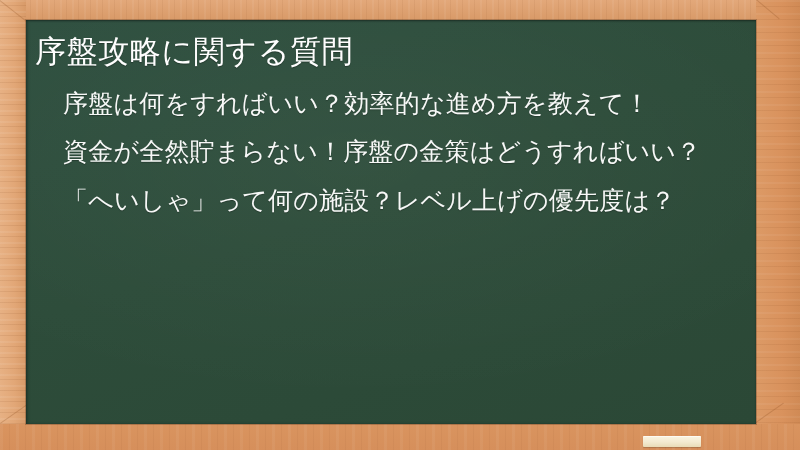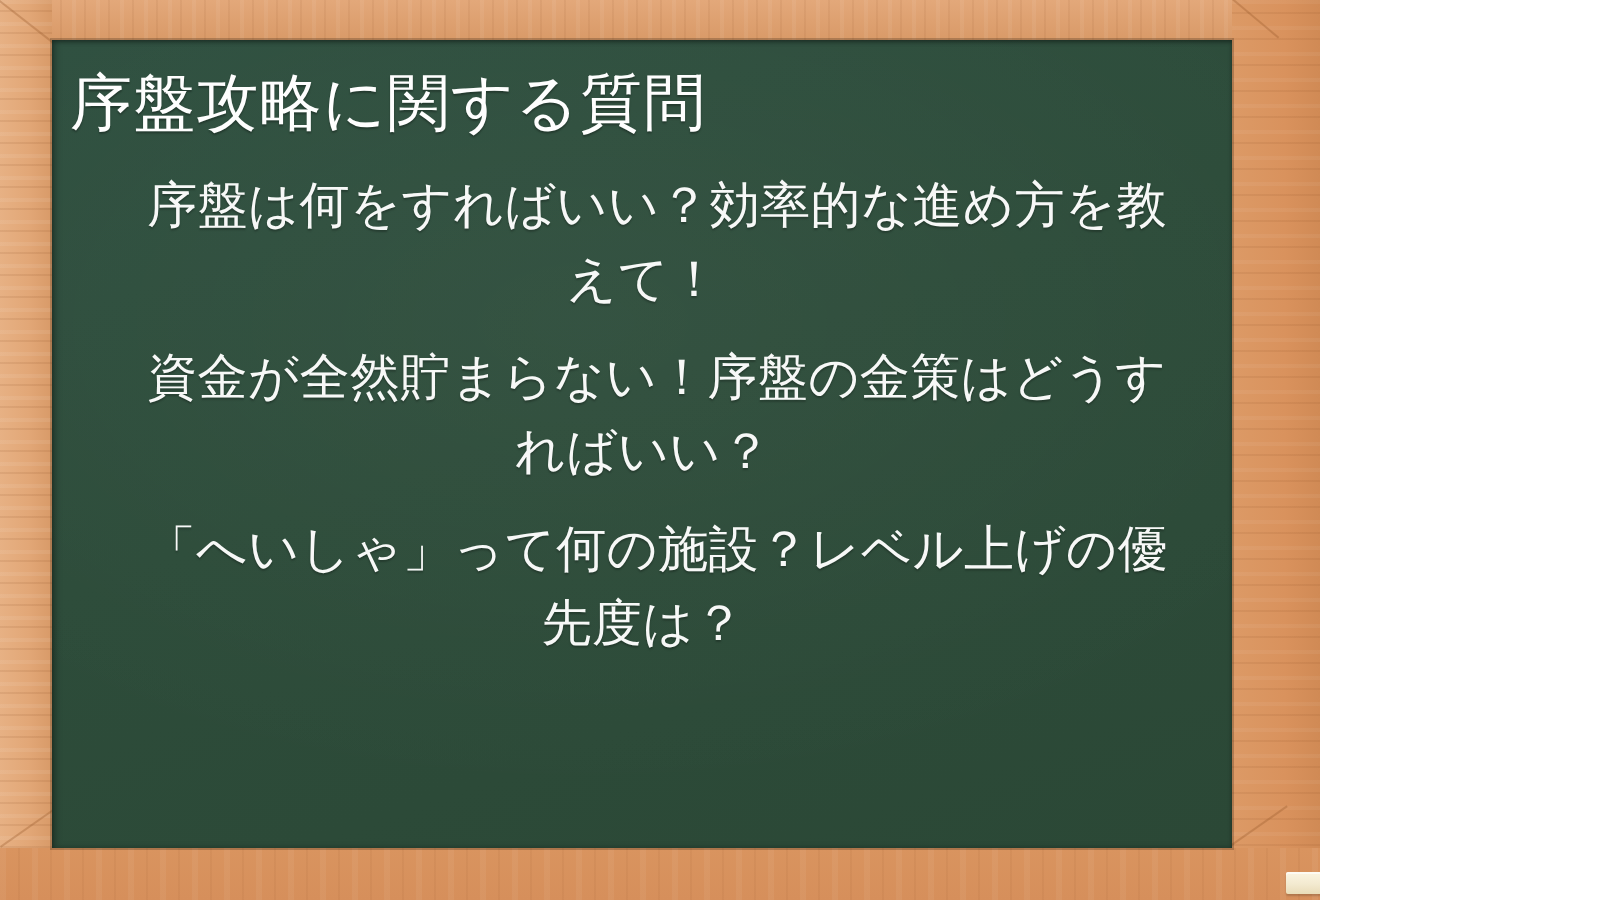--- a/index.html
+++ b/index.html
@@ -4,21 +4,21 @@
 <title>序盤攻略に関する質問</title>
 <style>
   html, body {
     margin: 0;
     padding: 0;
     background: #ffffff;
   }
 
   #stage {
     position: relative;
-    width: 660px;
+    width: 800px;
     height: 450px;
     overflow: hidden;
     font-family: "Liberation Sans", "DejaVu Sans", sans-serif;
   }
 
   
   .wood-frame {
     position: absolute;
     inset: 0;
     background:
@@ -172,21 +172,20 @@
   .question-item {
     color: #f7f8f7;
     font-size: 25px;
     line-height: 1.50;
     font-weight: 400;
     letter-spacing: 0.2px;
     margin: 0 0 11px 0;
     text-indent: 14px;
     padding-right: 4px;
     text-shadow: 0 1px 1px rgba(0,0,0,0.25);
-    text-align: center;
   }
   .question-item:last-child { margin-bottom: 0; }
 
   
   .chalk-stick {
     position: absolute;
     left: 643px;
     bottom: 3px;
     width: 58px;
     height: 11px;

